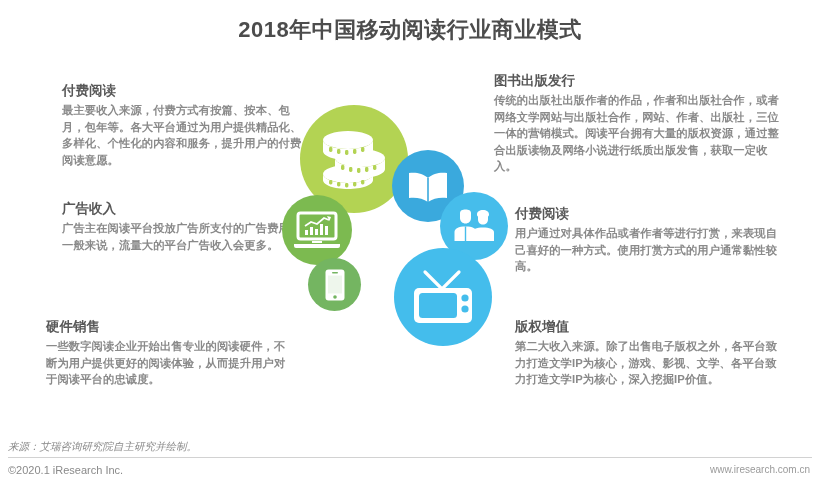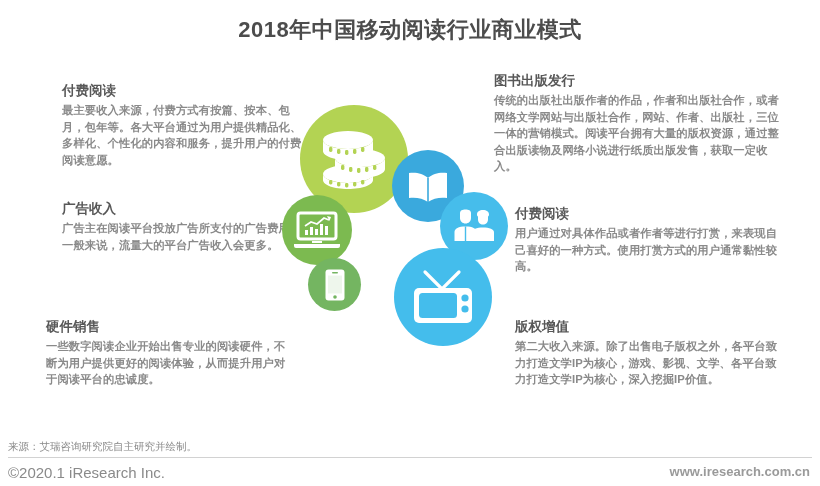--- a/index.html
+++ b/index.html
@@ -132,35 +132,35 @@
     width: 804px;
     height: 1px;
     background: #d2d2d2;
   }
   .footer-source {
     position: absolute;
     left: 8px;
     top: 440px;
     font-size: 10.5px;
     color: #8a8a8a;
+    font-style: italic;
   }
   .footer-copy {
     position: absolute;
     left: 8px;
     top: 464px;
-    font-size: 15px;
+    font-size: 11px;
     color: #8a8a8a;
   }
   .footer-url {
     position: absolute;
     right: 10px;
     top: 464px;
-    font-size: 13px;
+    font-size: 10px;
     color: #9a9a9a;
-    font-weight: bold;
   }
 </style>
 </head>
 <body>
 
 <div class="page">
 
   <div class="title">2018年中国移动阅读行业商业模式</div>
 
   <div class="block left" id="block-paid">

